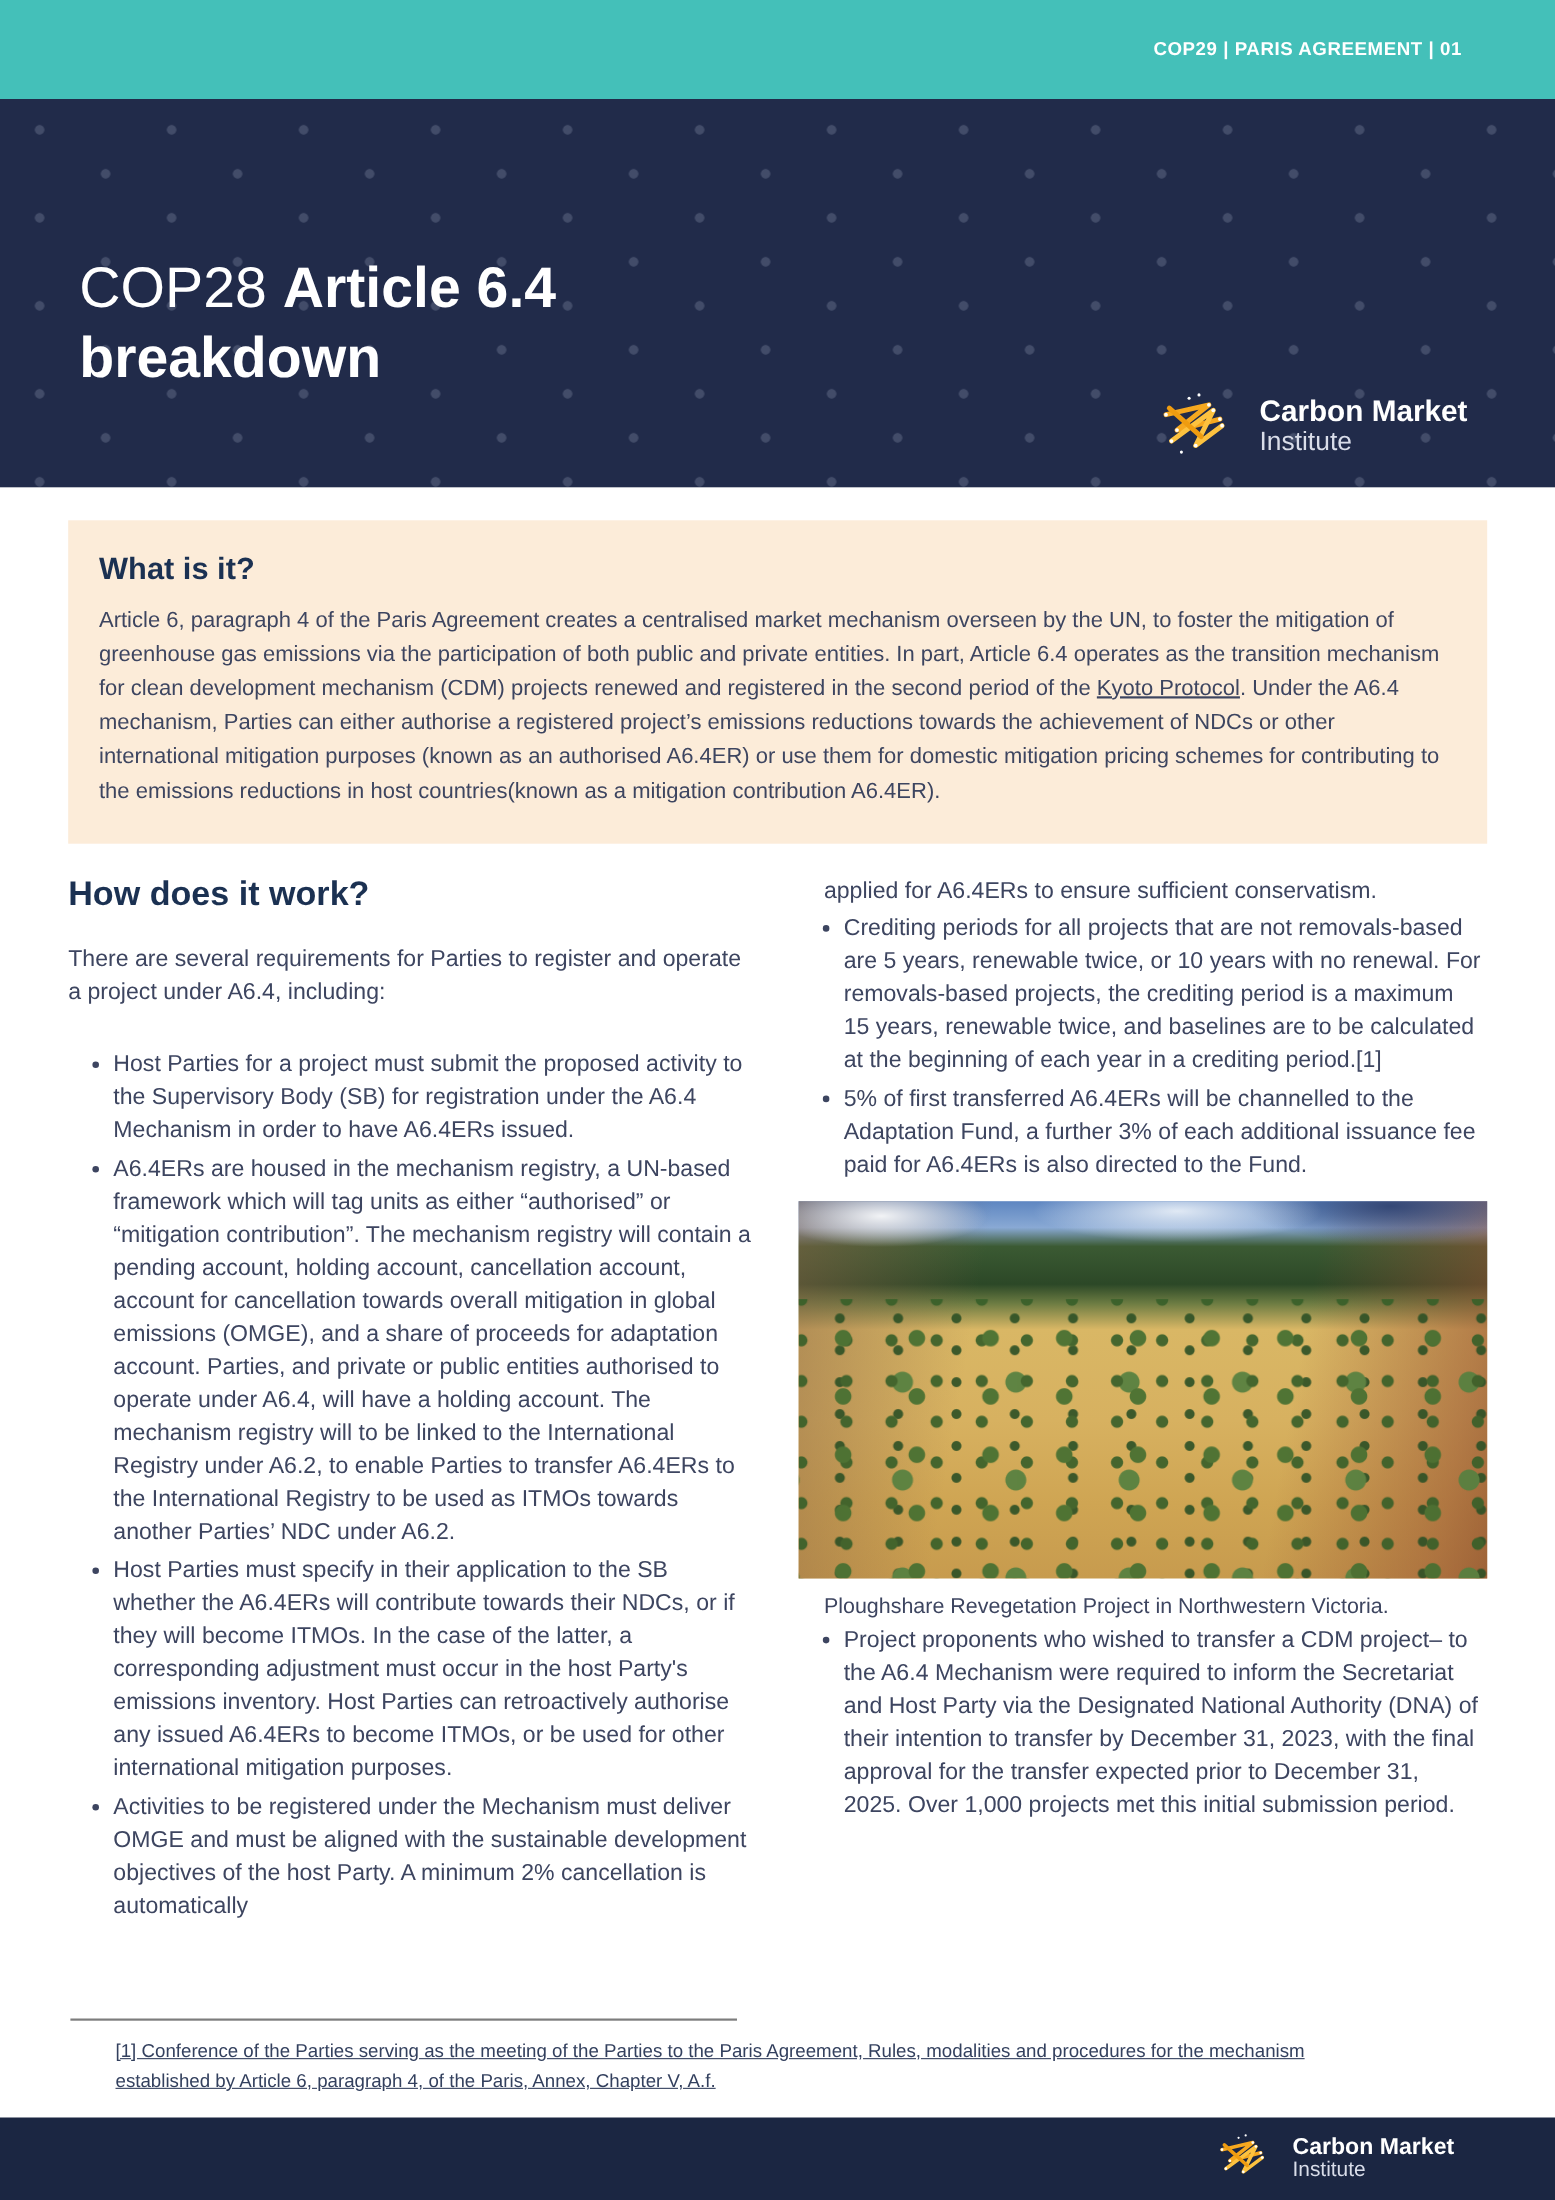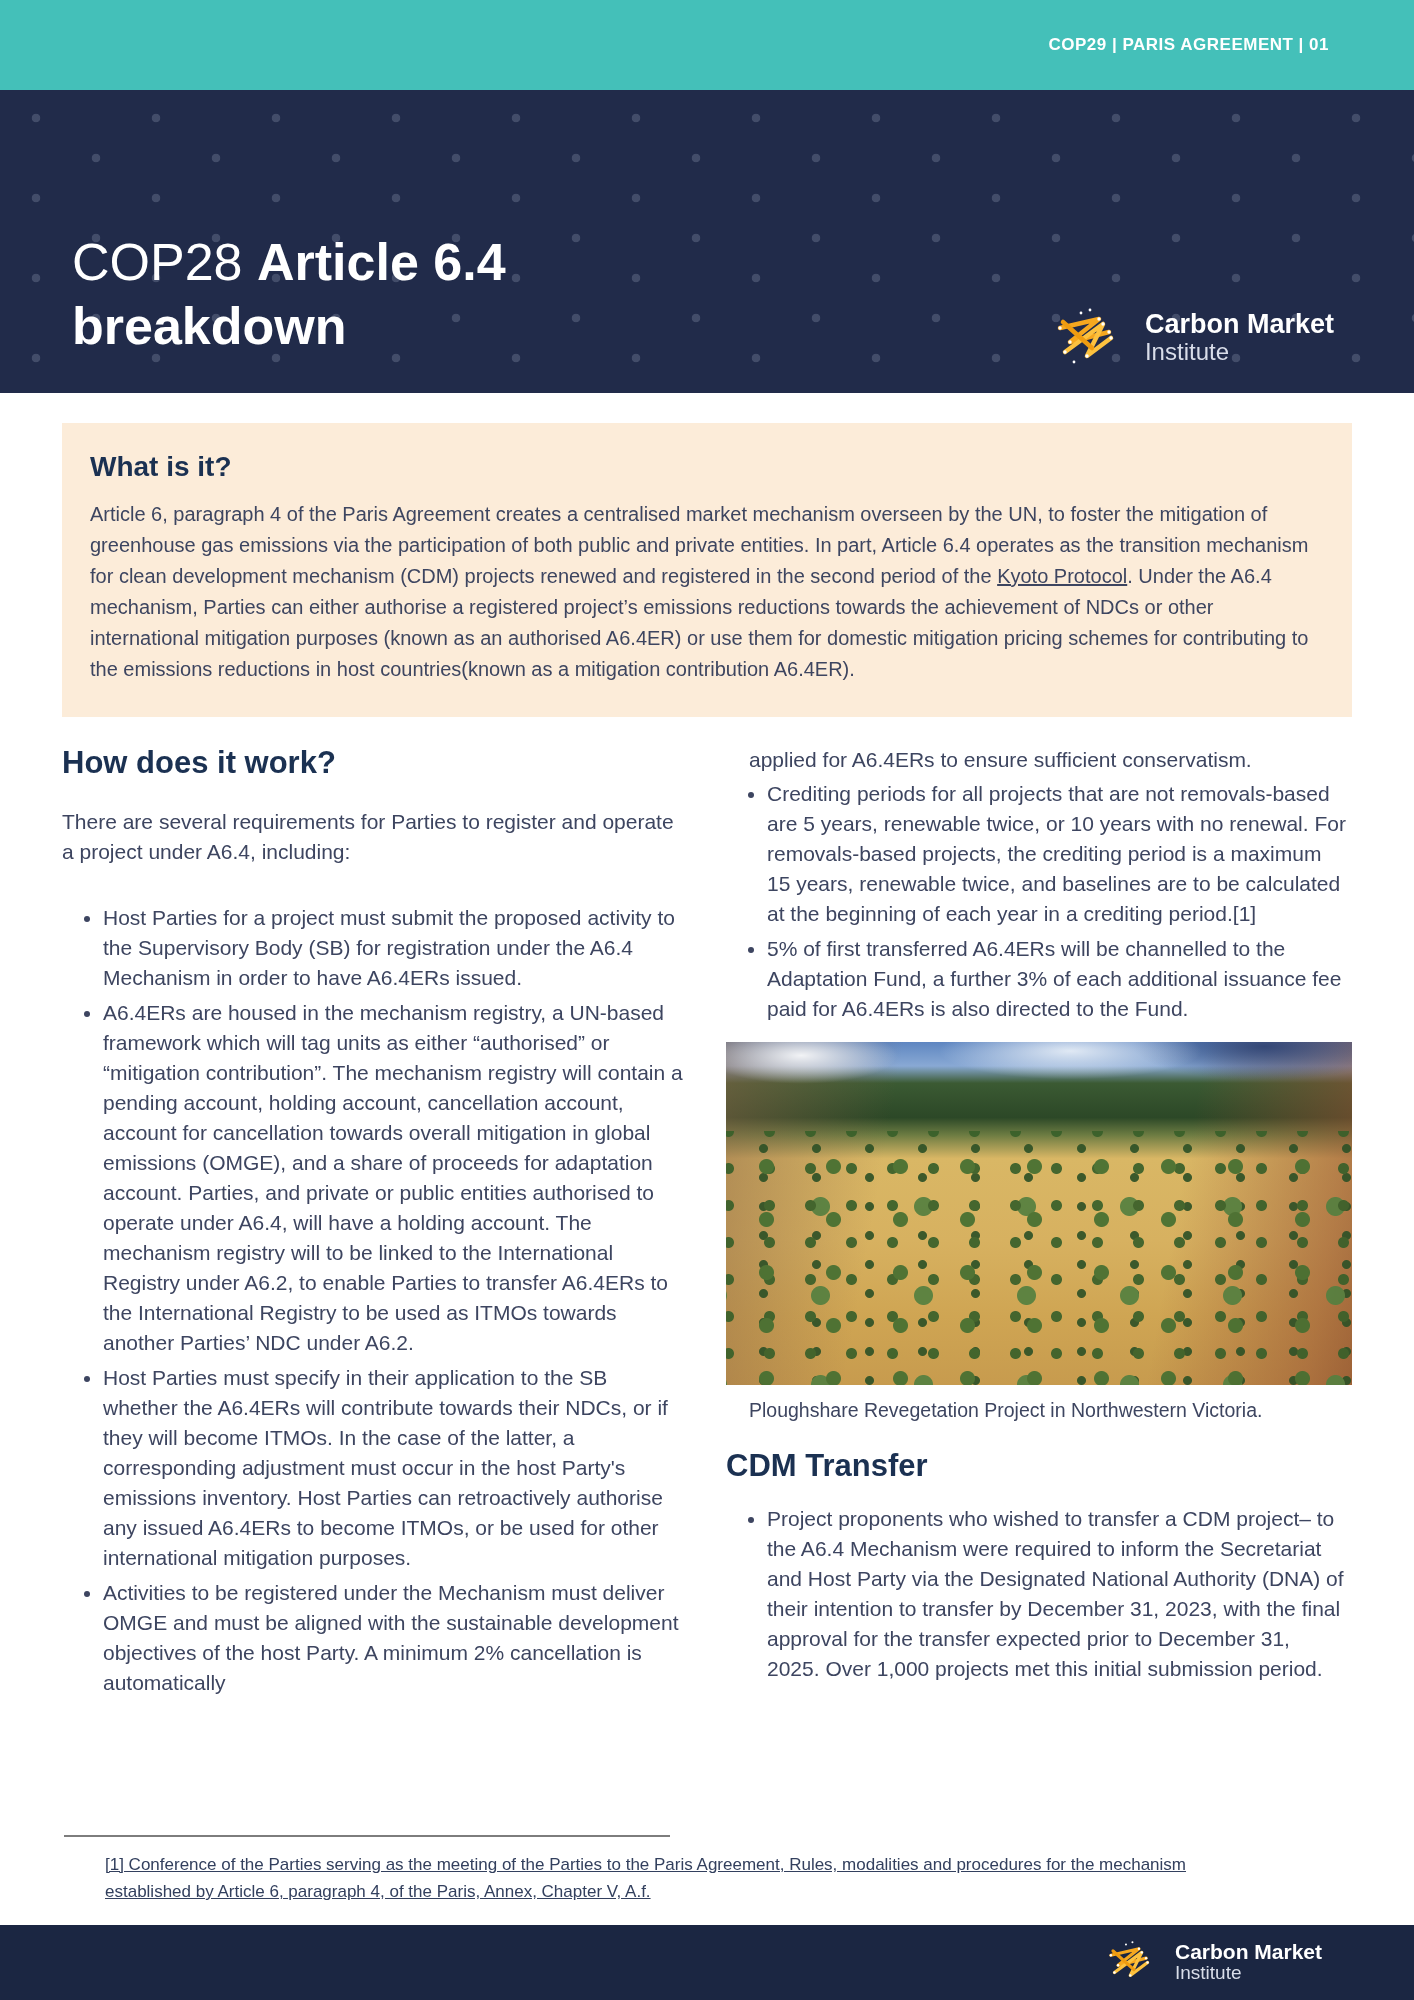--- a/index.html
+++ b/index.html
@@ -18,21 +18,21 @@
     height:90px; background:#44c0b9;
     display:flex; align-items:center; justify-content:flex-end;
     padding-right:85px;
   }
   .topbar-label {
     color:#ffffff; font-weight:700; font-size:17px; letter-spacing:.5px;
   }
 
   
   .hero {
-    position:relative; height:303px; background:#212b4a; overflow:hidden;
+    position:relative; height:353px; background:#212b4a; overflow:hidden;
   }
   .hero-dots {
     position:absolute; inset:0;
     background-image:
       radial-gradient(circle, rgba(185,194,216,.22) 4px, transparent 4.6px),
       radial-gradient(circle, rgba(185,194,216,.22) 4px, transparent 4.6px);
     background-size:120px 80px, 120px 80px;
     background-position:36px 28px, 96px 68px;
   }
   .hero-title {
@@ -201,21 +201,20 @@
         <li>Crediting periods for all projects that are not removals-based are 5 years, renewable twice, or 10 years with no renewal. For removals-based projects, the crediting period is a maximum 15 years, renewable twice, and baselines are to be calculated at the beginning of each year in a crediting period.[1]</li>
         <li>5% of first transferred A6.4ERs will be channelled to the Adaptation Fund, a further 3% of each additional issuance fee paid for A6.4ERs is also directed to the Fund.</li>
       </ul>
       <figure>
         <div class="photo">
           <div class="photo-trees"></div>
           <div class="photo-clouds"></div>
         </div>
         <figcaption class="caption">Ploughshare Revegetation Project in Northwestern Victoria.</figcaption>
       </figure>
-      <h2 class="section-heading cdm-heading">CDM Transfer</h2>
       <ul class="bullets">
         <li>Project proponents who wished to transfer a CDM project– to the A6.4 Mechanism were required to inform the Secretariat and Host Party via the Designated National Authority (DNA) of their intention to transfer by December 31, 2023, with the final approval for the transfer expected prior to December 31, 2025. Over 1,000 projects met this initial submission period.</li>
       </ul>
     </div>
 
   </main>
 
   <hr class="footnote-rule">
   <p class="footnote">
     <a href="#">[1] Conference of the Parties serving as the meeting of the Parties to the Paris Agreement, Rules, modalities and procedures for the mechanism established by Article 6, paragraph 4, of the Paris, Annex, Chapter V, A.f.</a>

